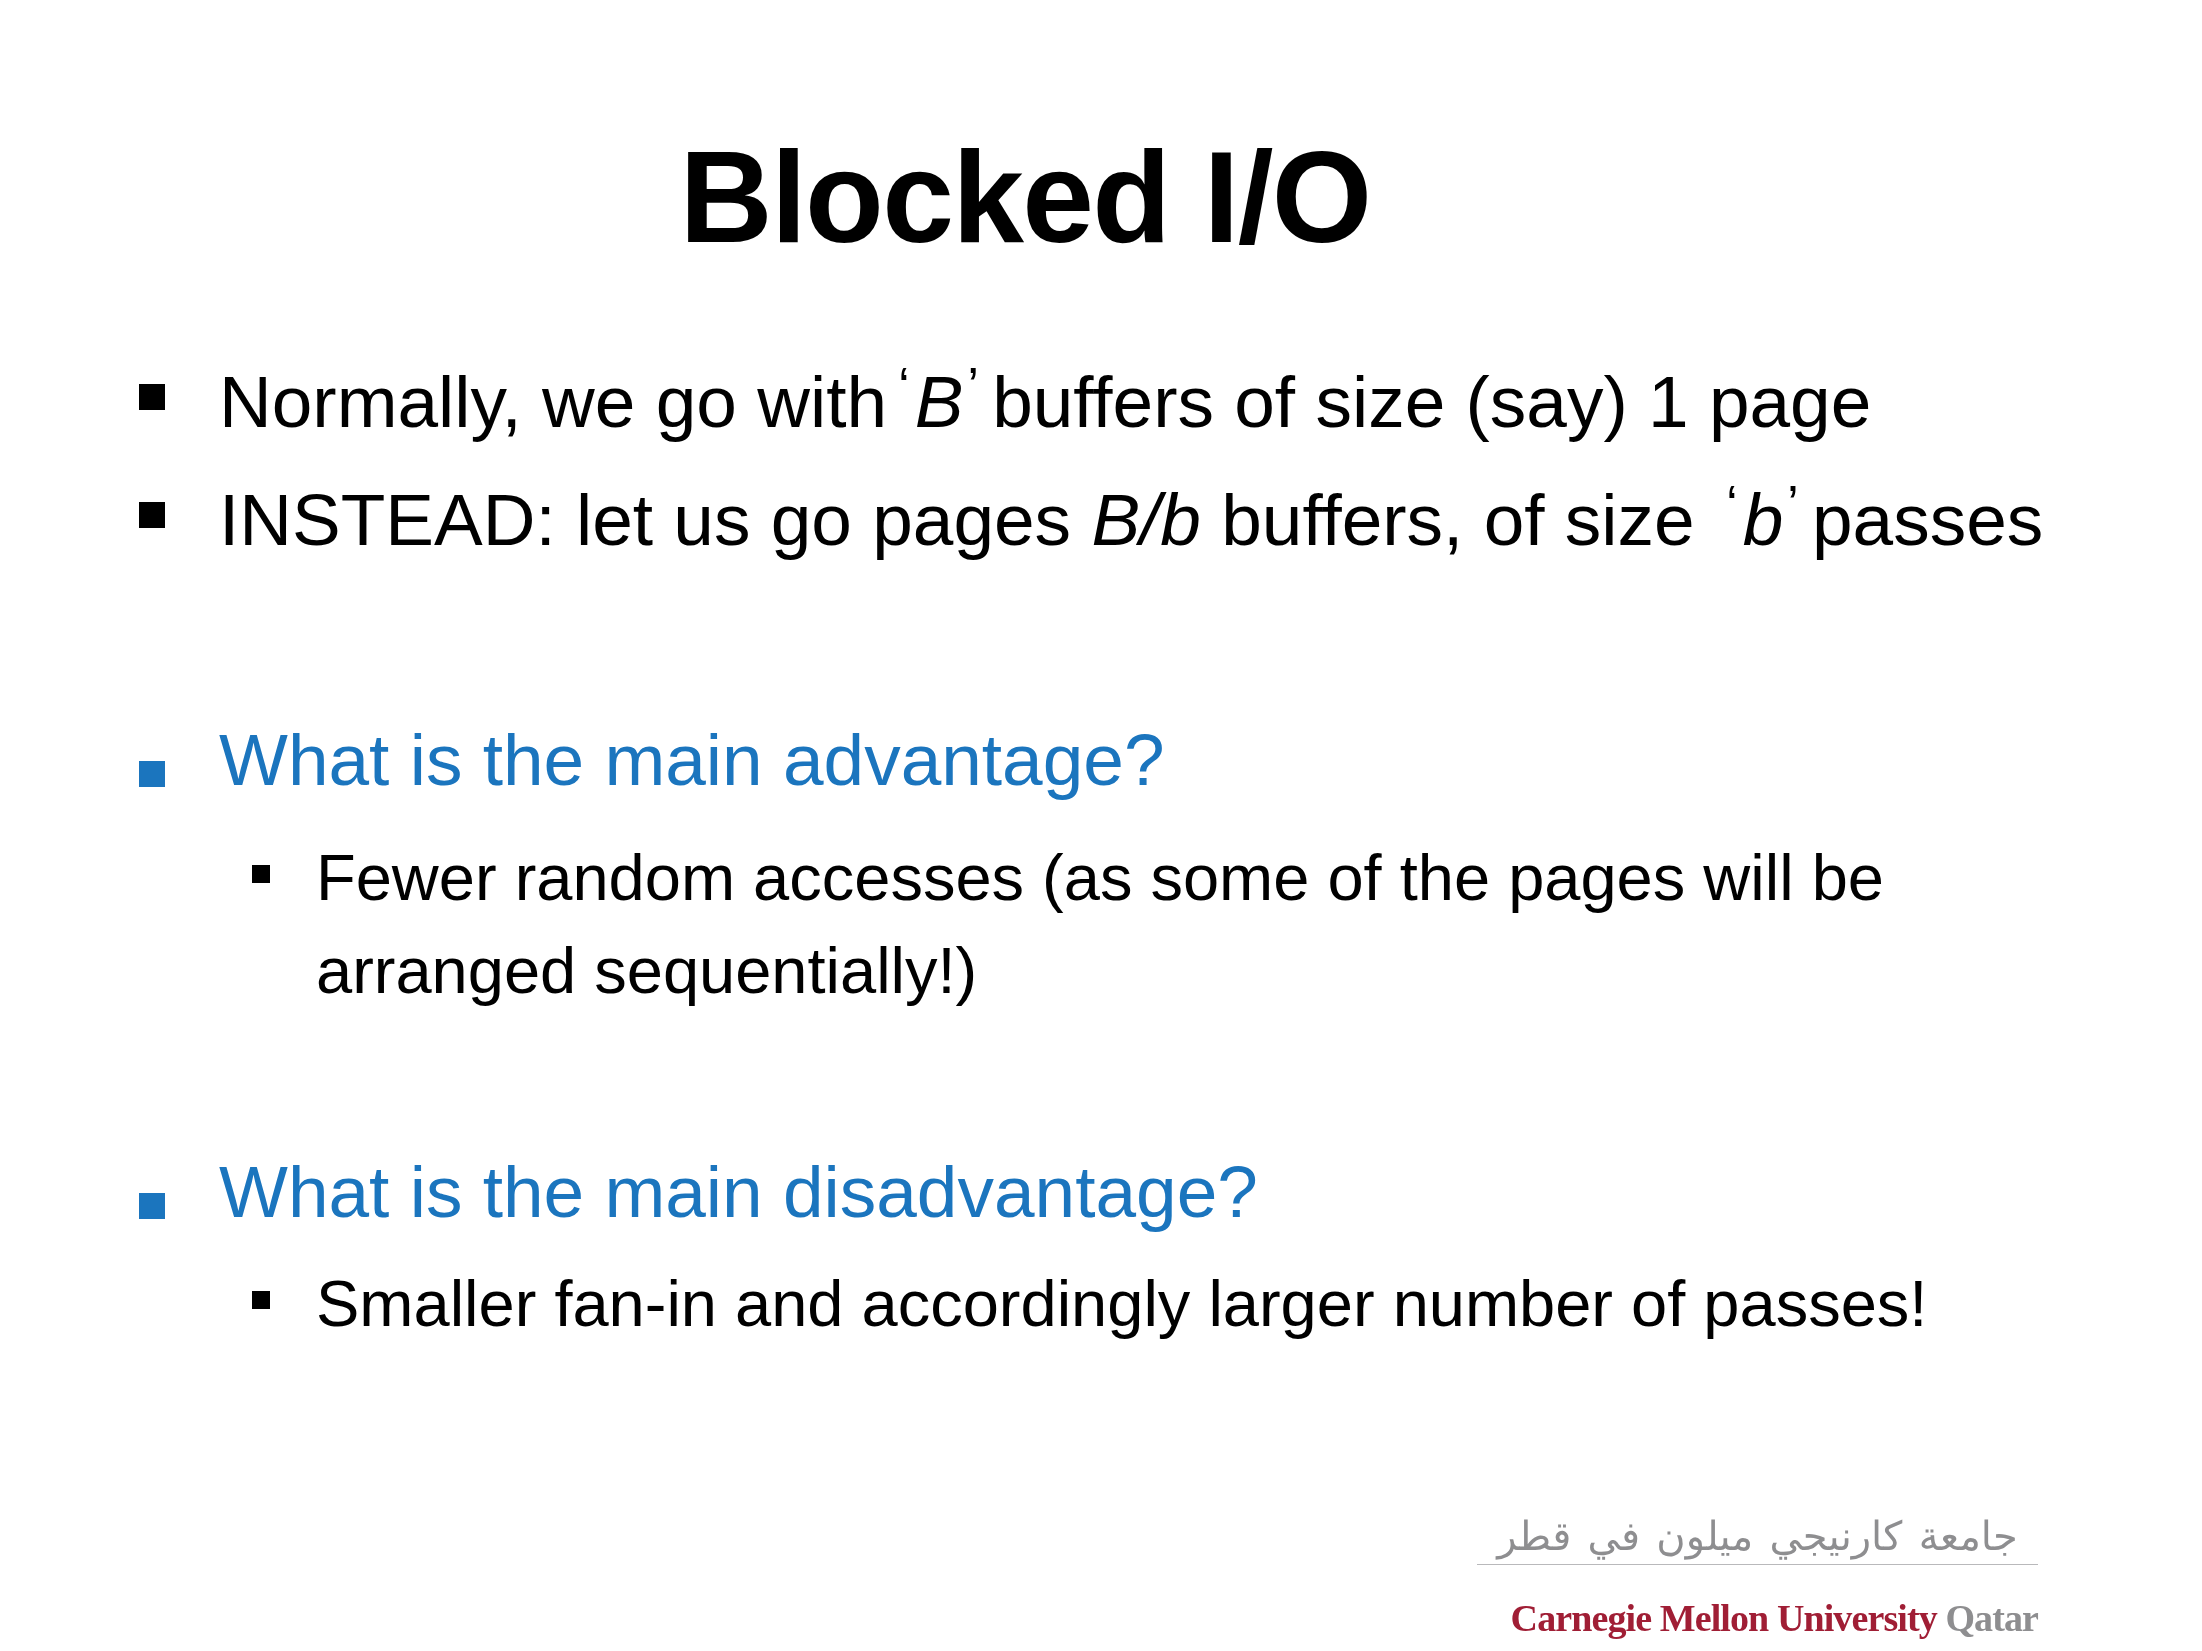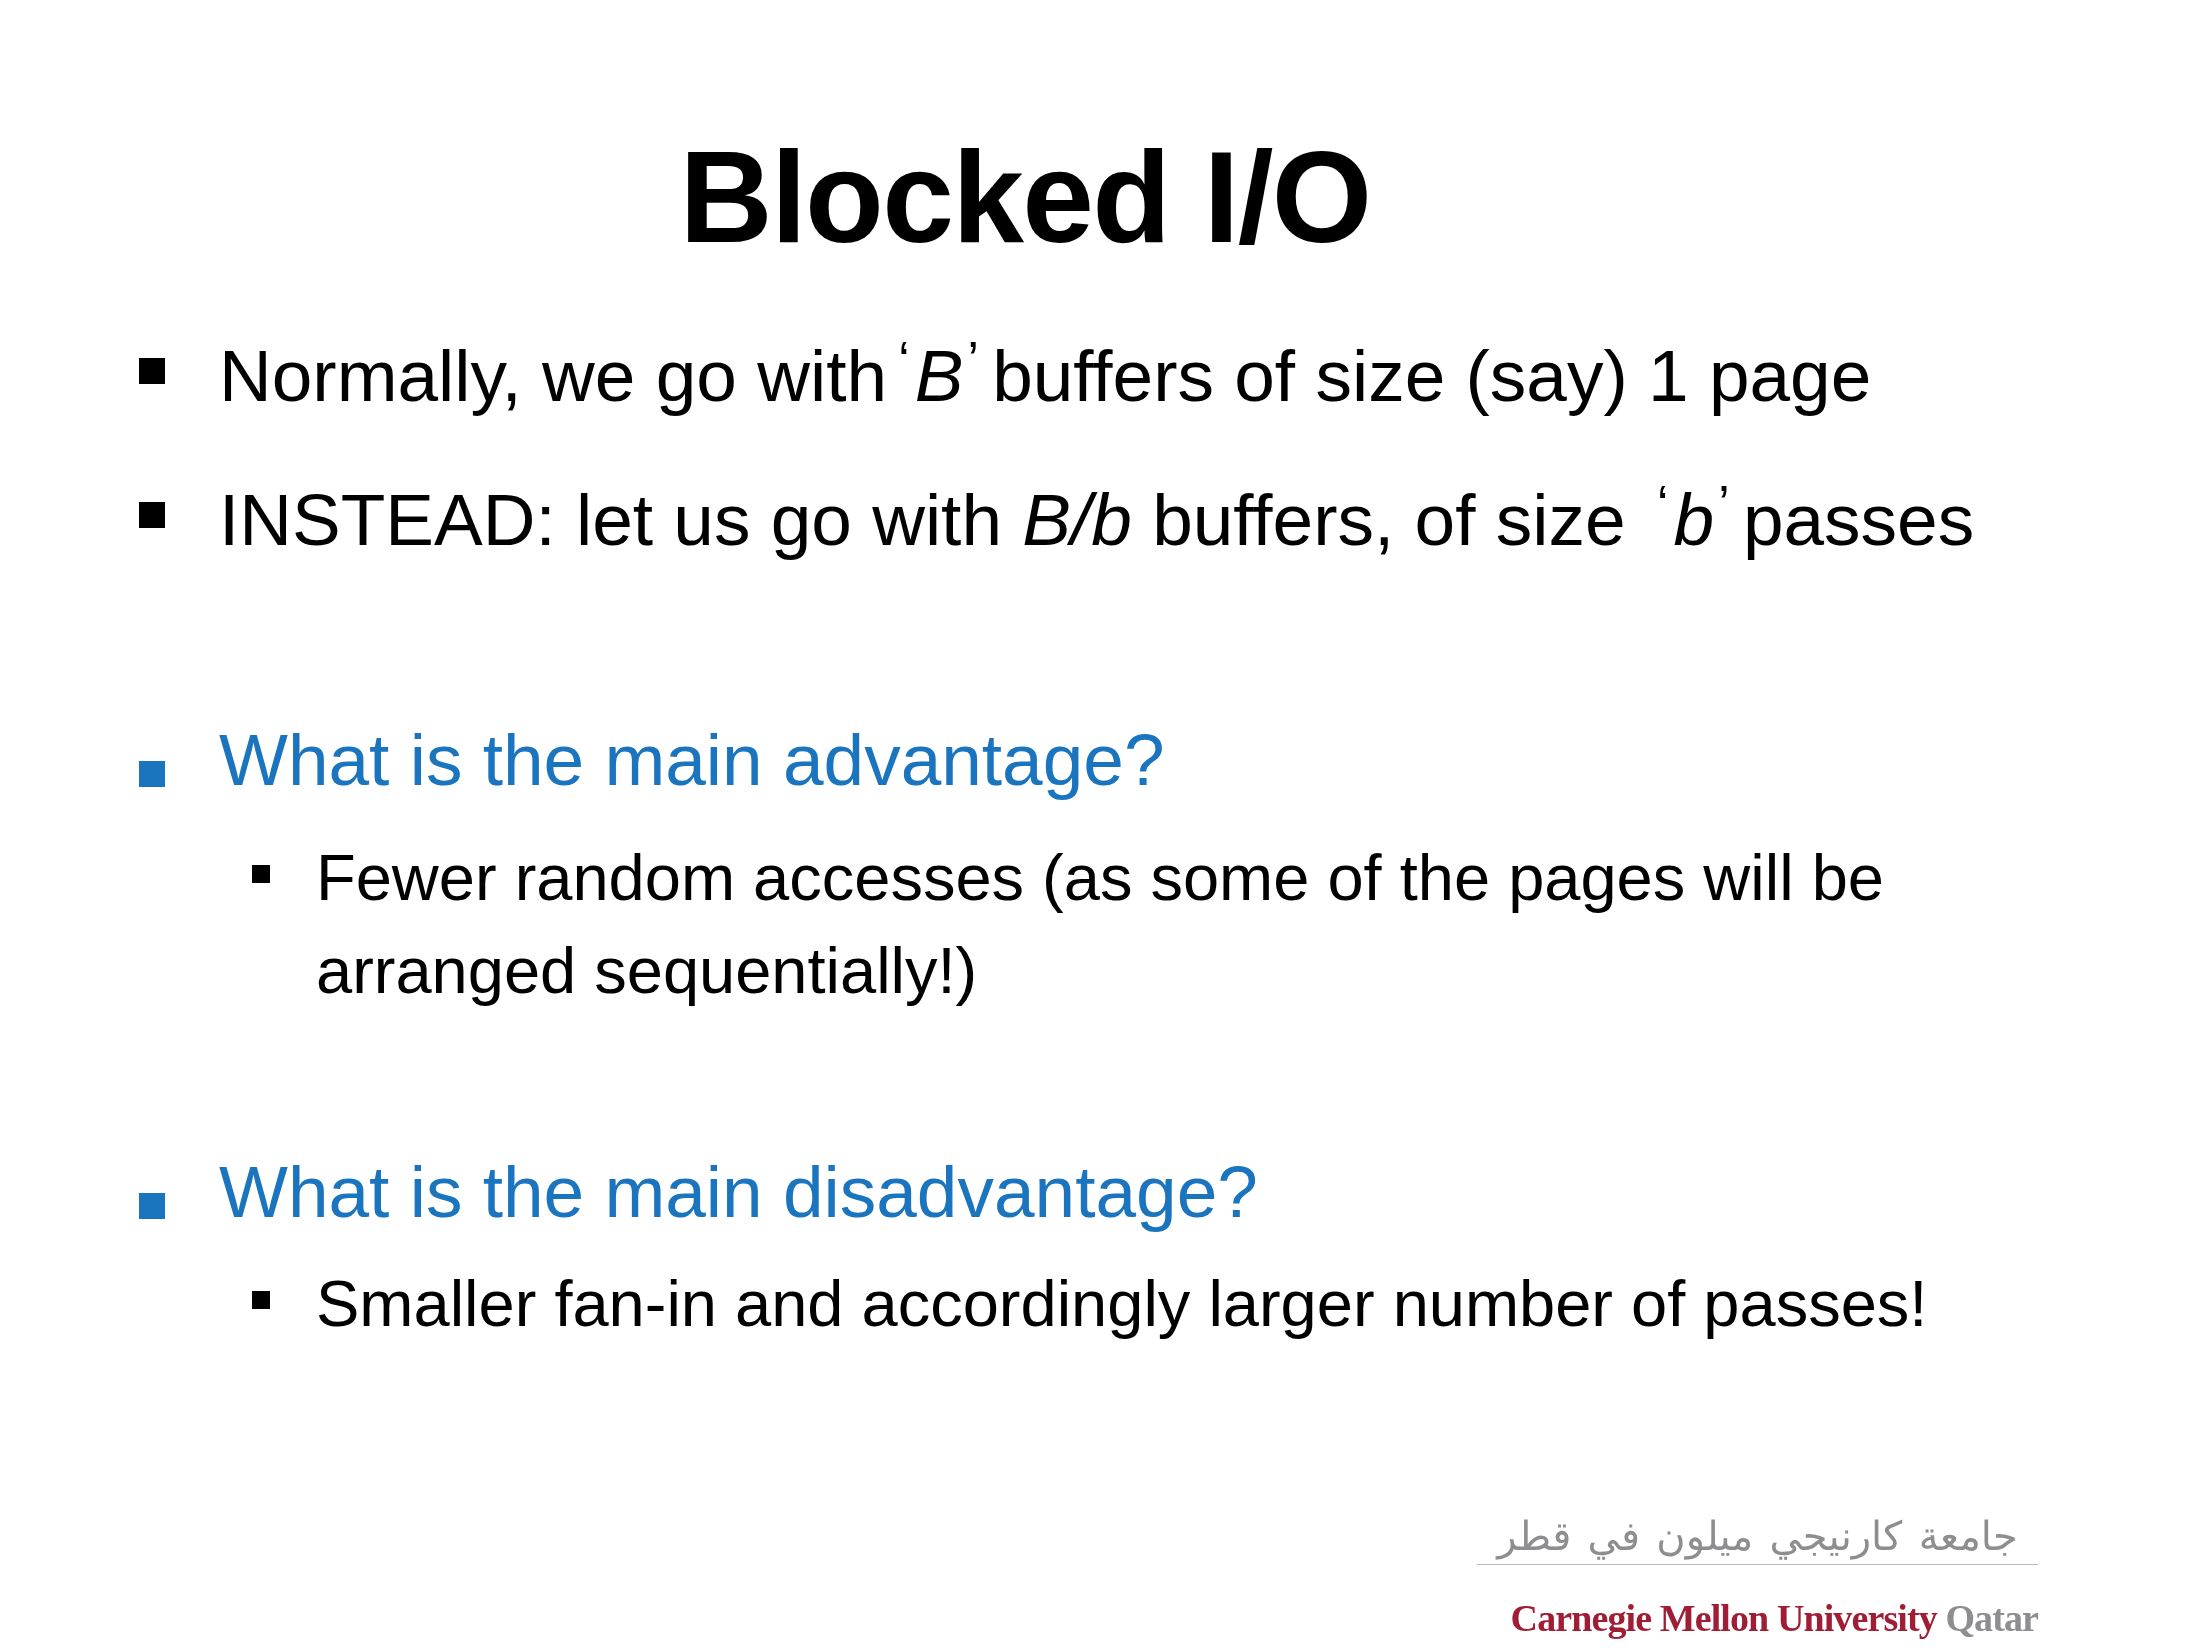--- a/index.html
+++ b/index.html
@@ -44,21 +44,21 @@
   .lvl2 { left: 252px; font-size: 65px; line-height: 93px; column-gap: 46px; }
   .bullet-sq {
     flex: 0 0 auto;
     display: inline-block;
     background: var(--text-black);
   }
   .lvl1 .bullet-sq { width: 26px; height: 26px; margin-top: 28px; }
   .lvl2 .bullet-sq { width: 18px; height: 18px; margin-top: 34px; }
   .blue { color: var(--accent-blue); align-items: center; }
   .blue .bullet-sq { background: var(--accent-blue); }
-  .b1 { top: 330px; }
+  .b1 { top: 356px; }
   .b2 { top: 474px; }
   .q1 { top: 716px; }
   .a1 { top: 831px; }
   .q2 { top: 1148px; }
   .a2 { top: 1257px; }
   .a1 .txt { white-space: pre; }
   .run-italic { font-style: italic; }
   .run-quote-open, .run-quote-close {
     font-size: 0.70em;
     vertical-align: 0.45em;
@@ -106,21 +106,21 @@
 
   <h1 class="slide-title">Blocked I/O</h1>
 
   <div class="line lvl1 b1">
     <span class="bullet-sq"></span>
     <span class="txt"><span>Normally, we go with</span><span class="run-quote-open">‘</span><span class="run-italic">B</span><span class="run-quote-close">’</span><span>buffers of size (say) 1 page</span></span>
   </div>
 
   <div class="line lvl1 b2">
     <span class="bullet-sq"></span>
-    <span class="txt"><span>INSTEAD: let us go with </span><span class="run-italic">B/b</span><span> buffers, of size </span><span class="run-quote-open">‘</span><span class="run-italic">b</span><span class="run-quote-close">’</span><span>passes</span></span>
+    <span class="txt"><span>INSTEAD: let us go pages </span><span class="run-italic">B/b</span><span> buffers, of size </span><span class="run-quote-open">‘</span><span class="run-italic">b</span><span class="run-quote-close">’</span><span>passes</span></span>
   </div>
 
   <div class="line lvl1 blue q1">
     <span class="bullet-sq"></span>
     <span class="txt">What is the main advantage?</span>
   </div>
 
   <div class="line lvl2 a1">
     <span class="bullet-sq"></span>
     <span class="txt">Fewer random accesses (as some of the pages will be<br>arranged sequentially!)</span>

